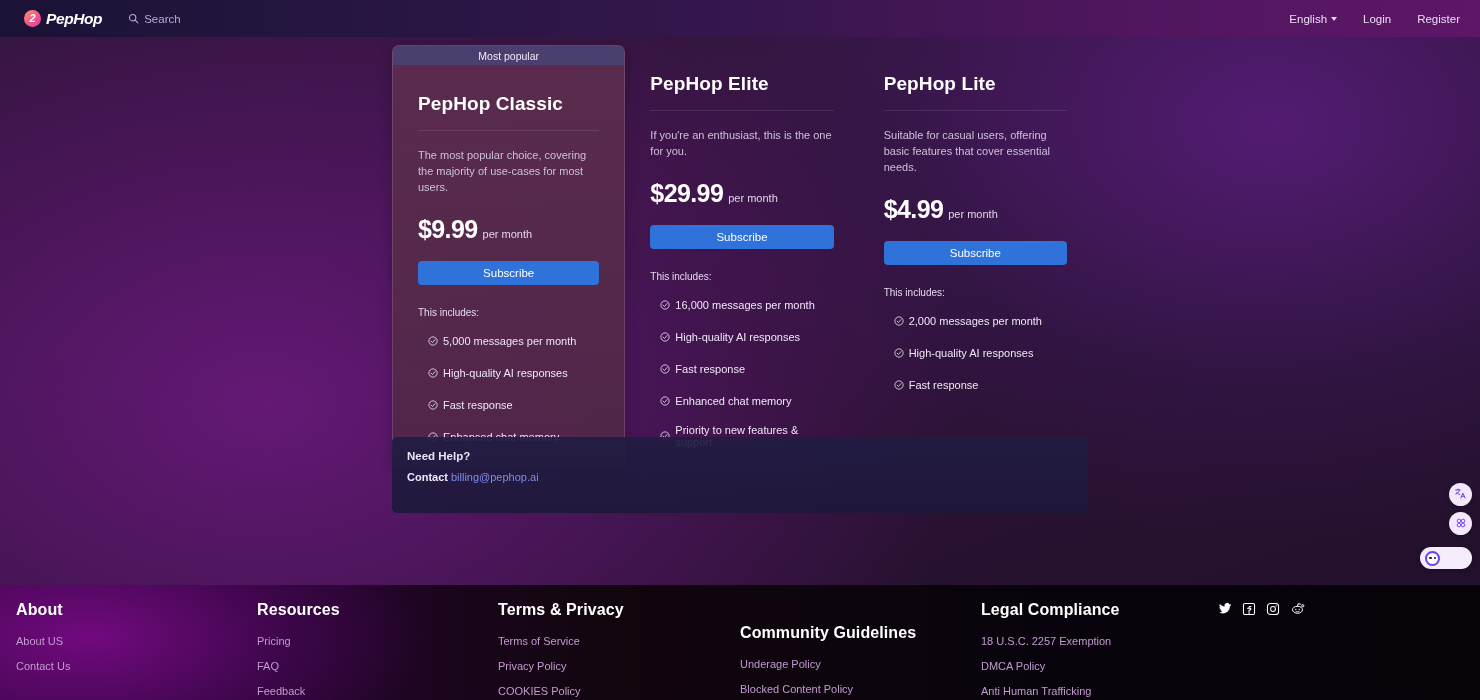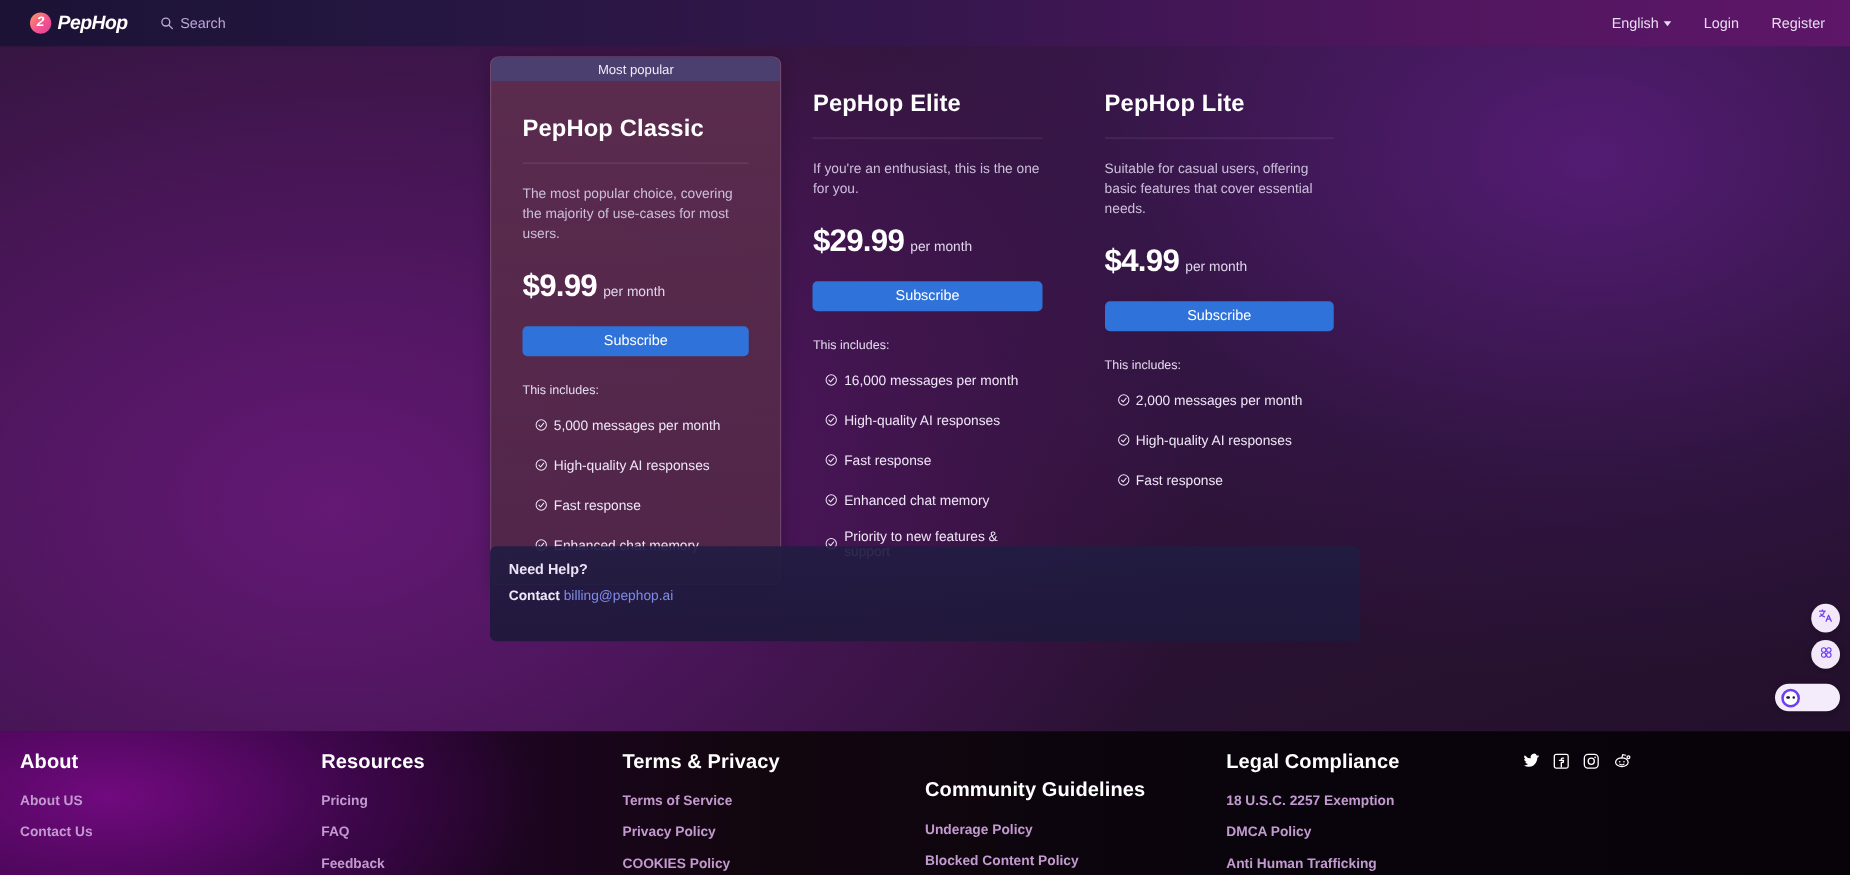--- a/index.html
+++ b/index.html
@@ -191,21 +191,21 @@
     position: relative; height: 100%;
   }
   .fcol { position: absolute; top: 0; }
   .fcol-title {
     color: #ffffff; font-size: 16px; font-weight: 700;
     letter-spacing: 0.1px;
   }
   .flink {
     display: block;
     color: #c39ad0; font-size: 11px;
-    margin-top: 13px; cursor: pointer; font-weight: bold;
+    margin-top: 13px; cursor: pointer;
   }
   .flink:first-of-type { margin-top: 16px; }
   .socials {
     position: absolute; top: 0; left: 1218px;
     display: flex; gap: 10px; align-items: center;
   }
   .socials svg { display: block; cursor: pointer; }
 </style>
 </head>
 <body>

